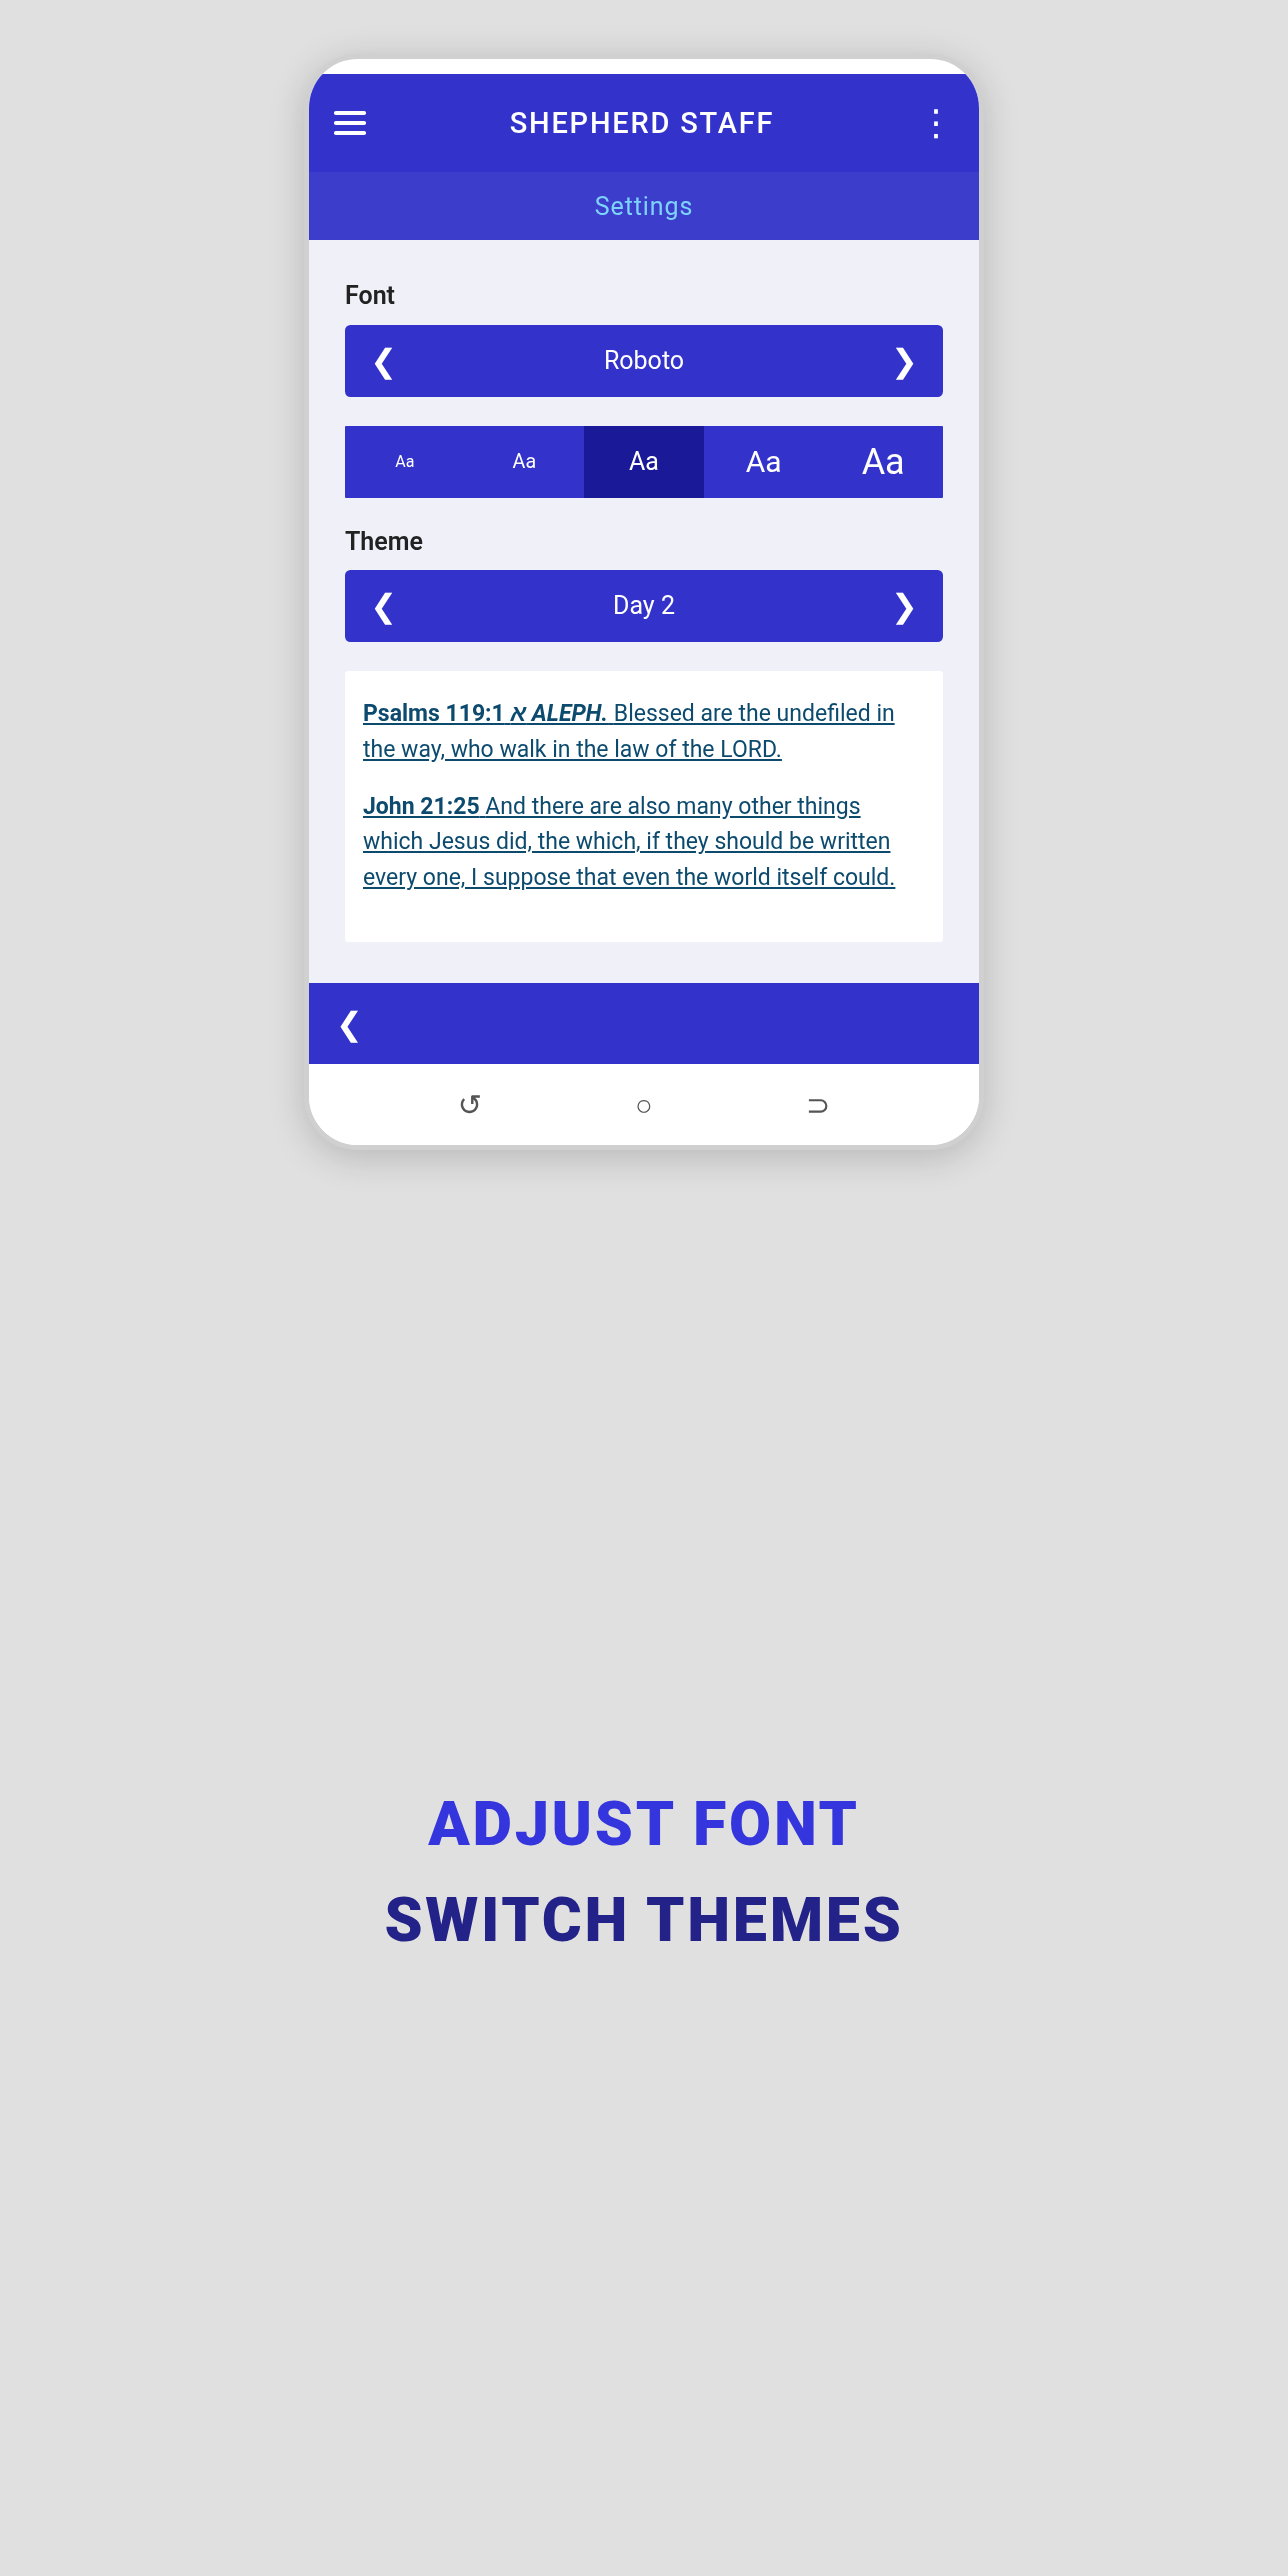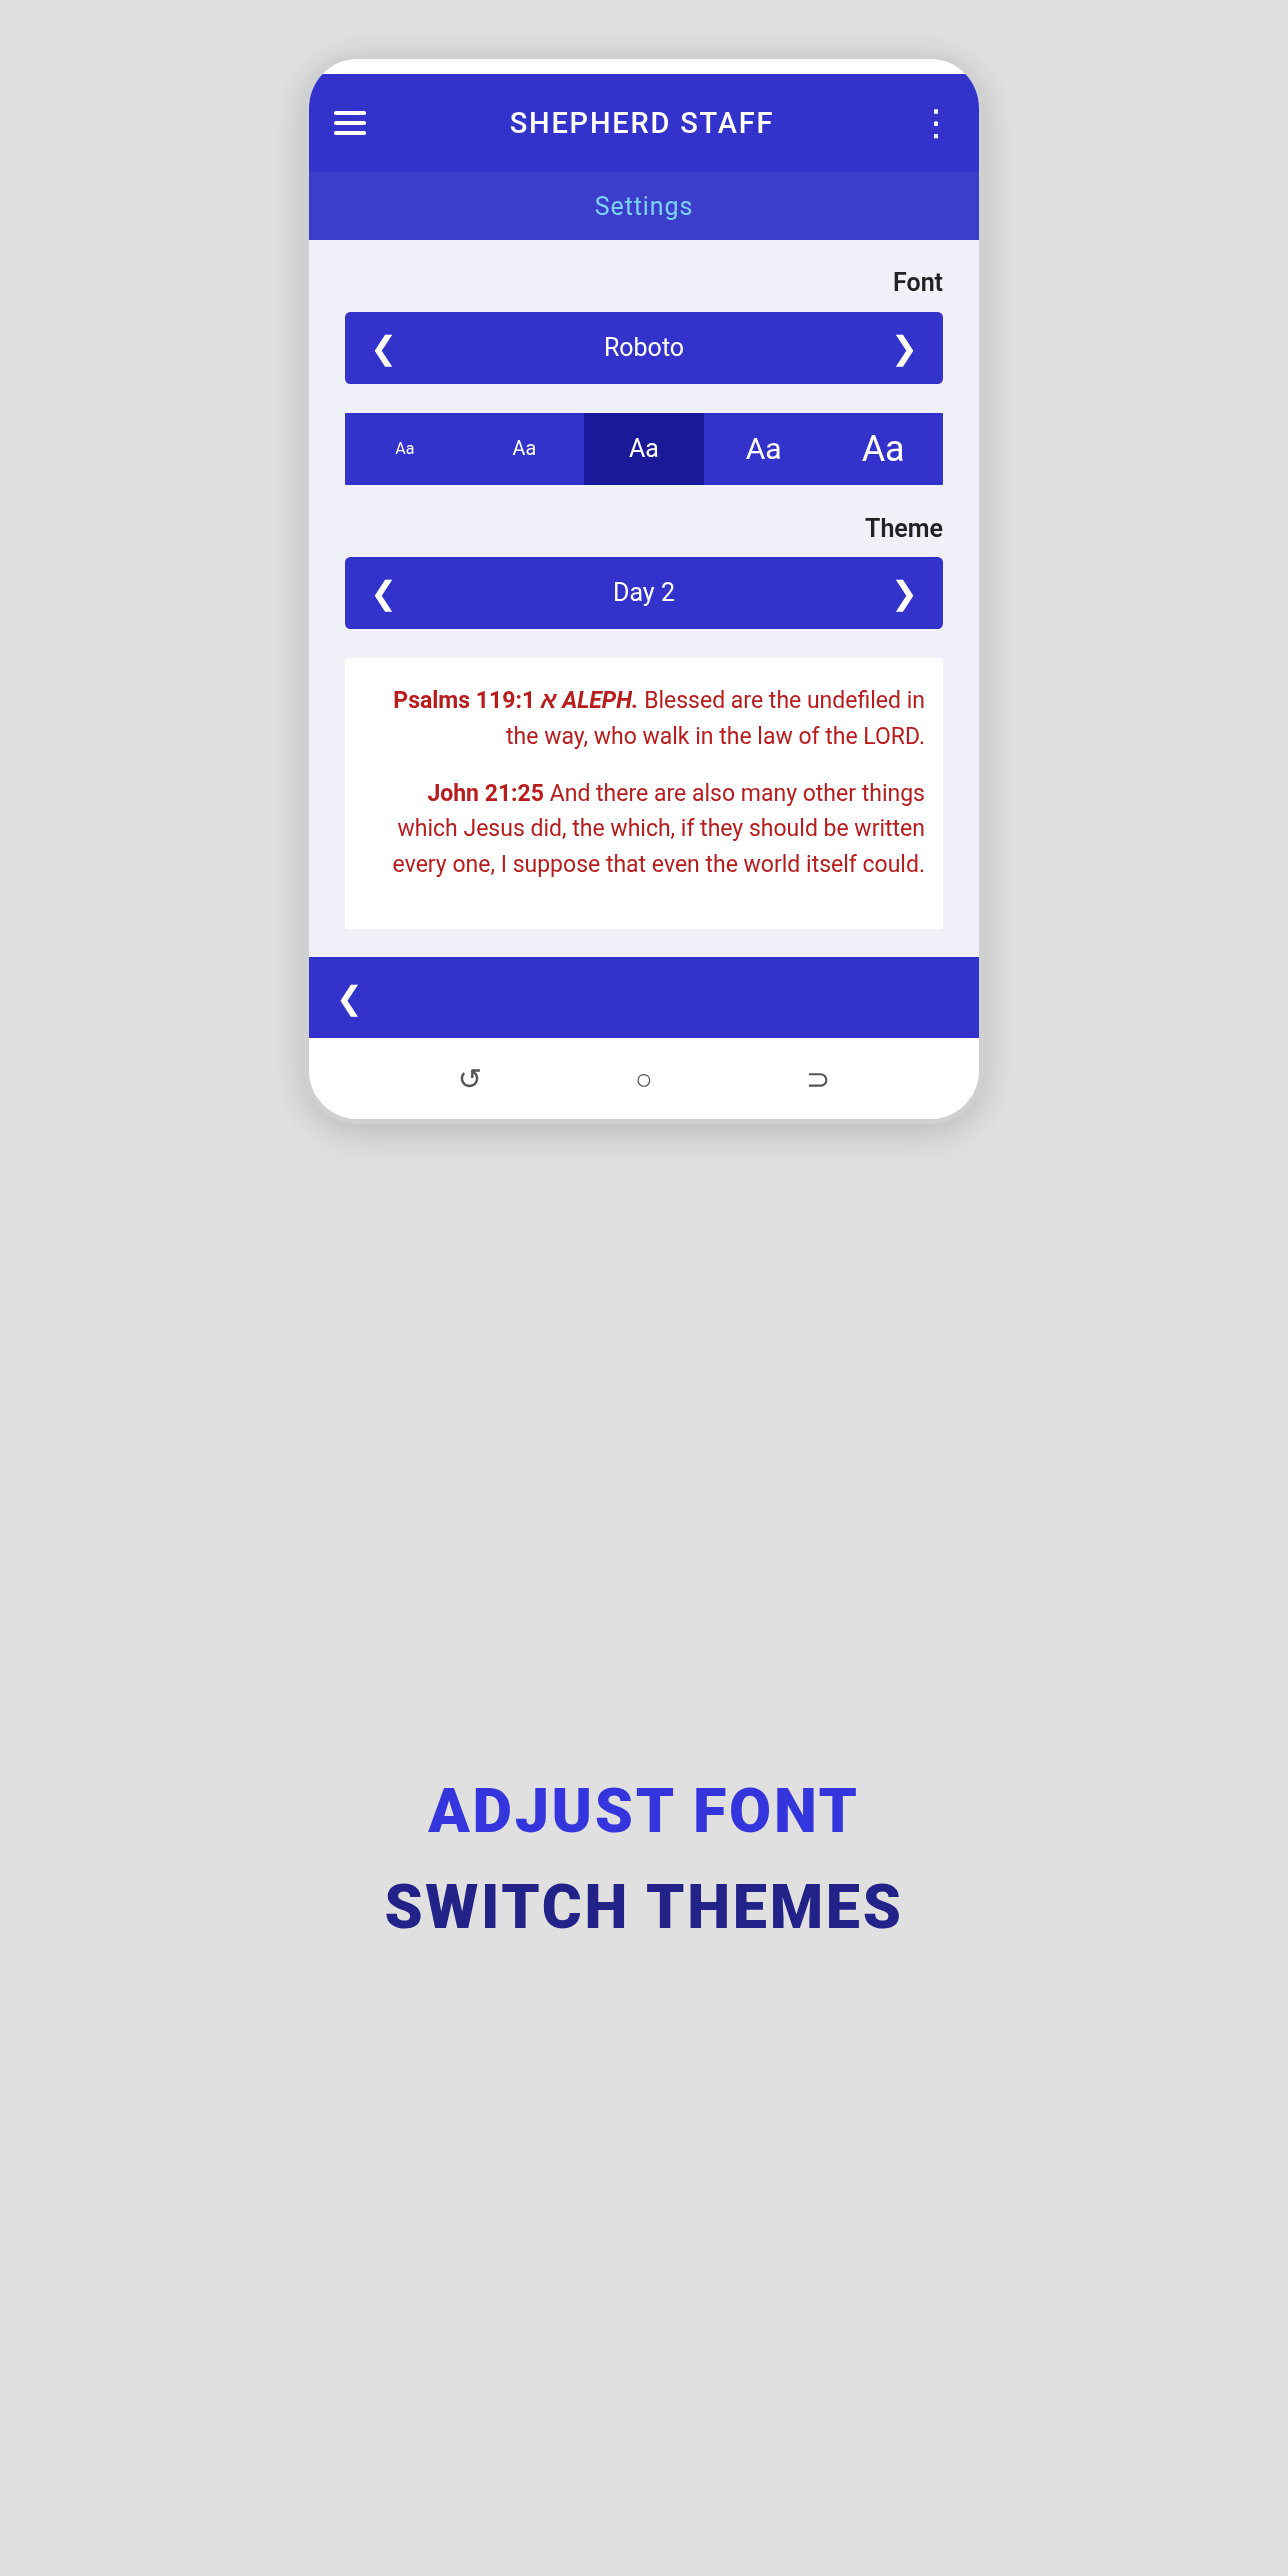--- a/index.html
+++ b/index.html
@@ -80,22 +80,21 @@
       text-align: center;
       padding: 19.7px 0;
       color: #7dd3fc;
       font-size: 25px;
       letter-spacing: 0.9px;
     }
 
     
     .content-area {
       background: #f0f0f8;
-      padding: 28px 36px;
-      text-align: right;
+      padding: 41px 36px;
     }
 
     .section-label {
       font-size: 25px;
       font-weight: 600;
       color: #222;
       margin-bottom: 14.3px;
     }
 
     
@@ -162,23 +161,24 @@
 
     
     .bible-preview {
       background: #fff;
       padding: 25px 18px;
       border-radius: 3.6px;
     }
 
     .bible-verse {
       font-size: 23px;
-      color: #b91c1c;
+      color: #0c4a6e;
       line-height: 1.55;
       margin-bottom: 21.5px;
+      text-decoration: underline;
     }
 
     .bible-verse-ref {
       font-weight: 700;
     }
 
     .bible-verse-aleph {
       font-weight: 700;
       font-style: italic;
     }

